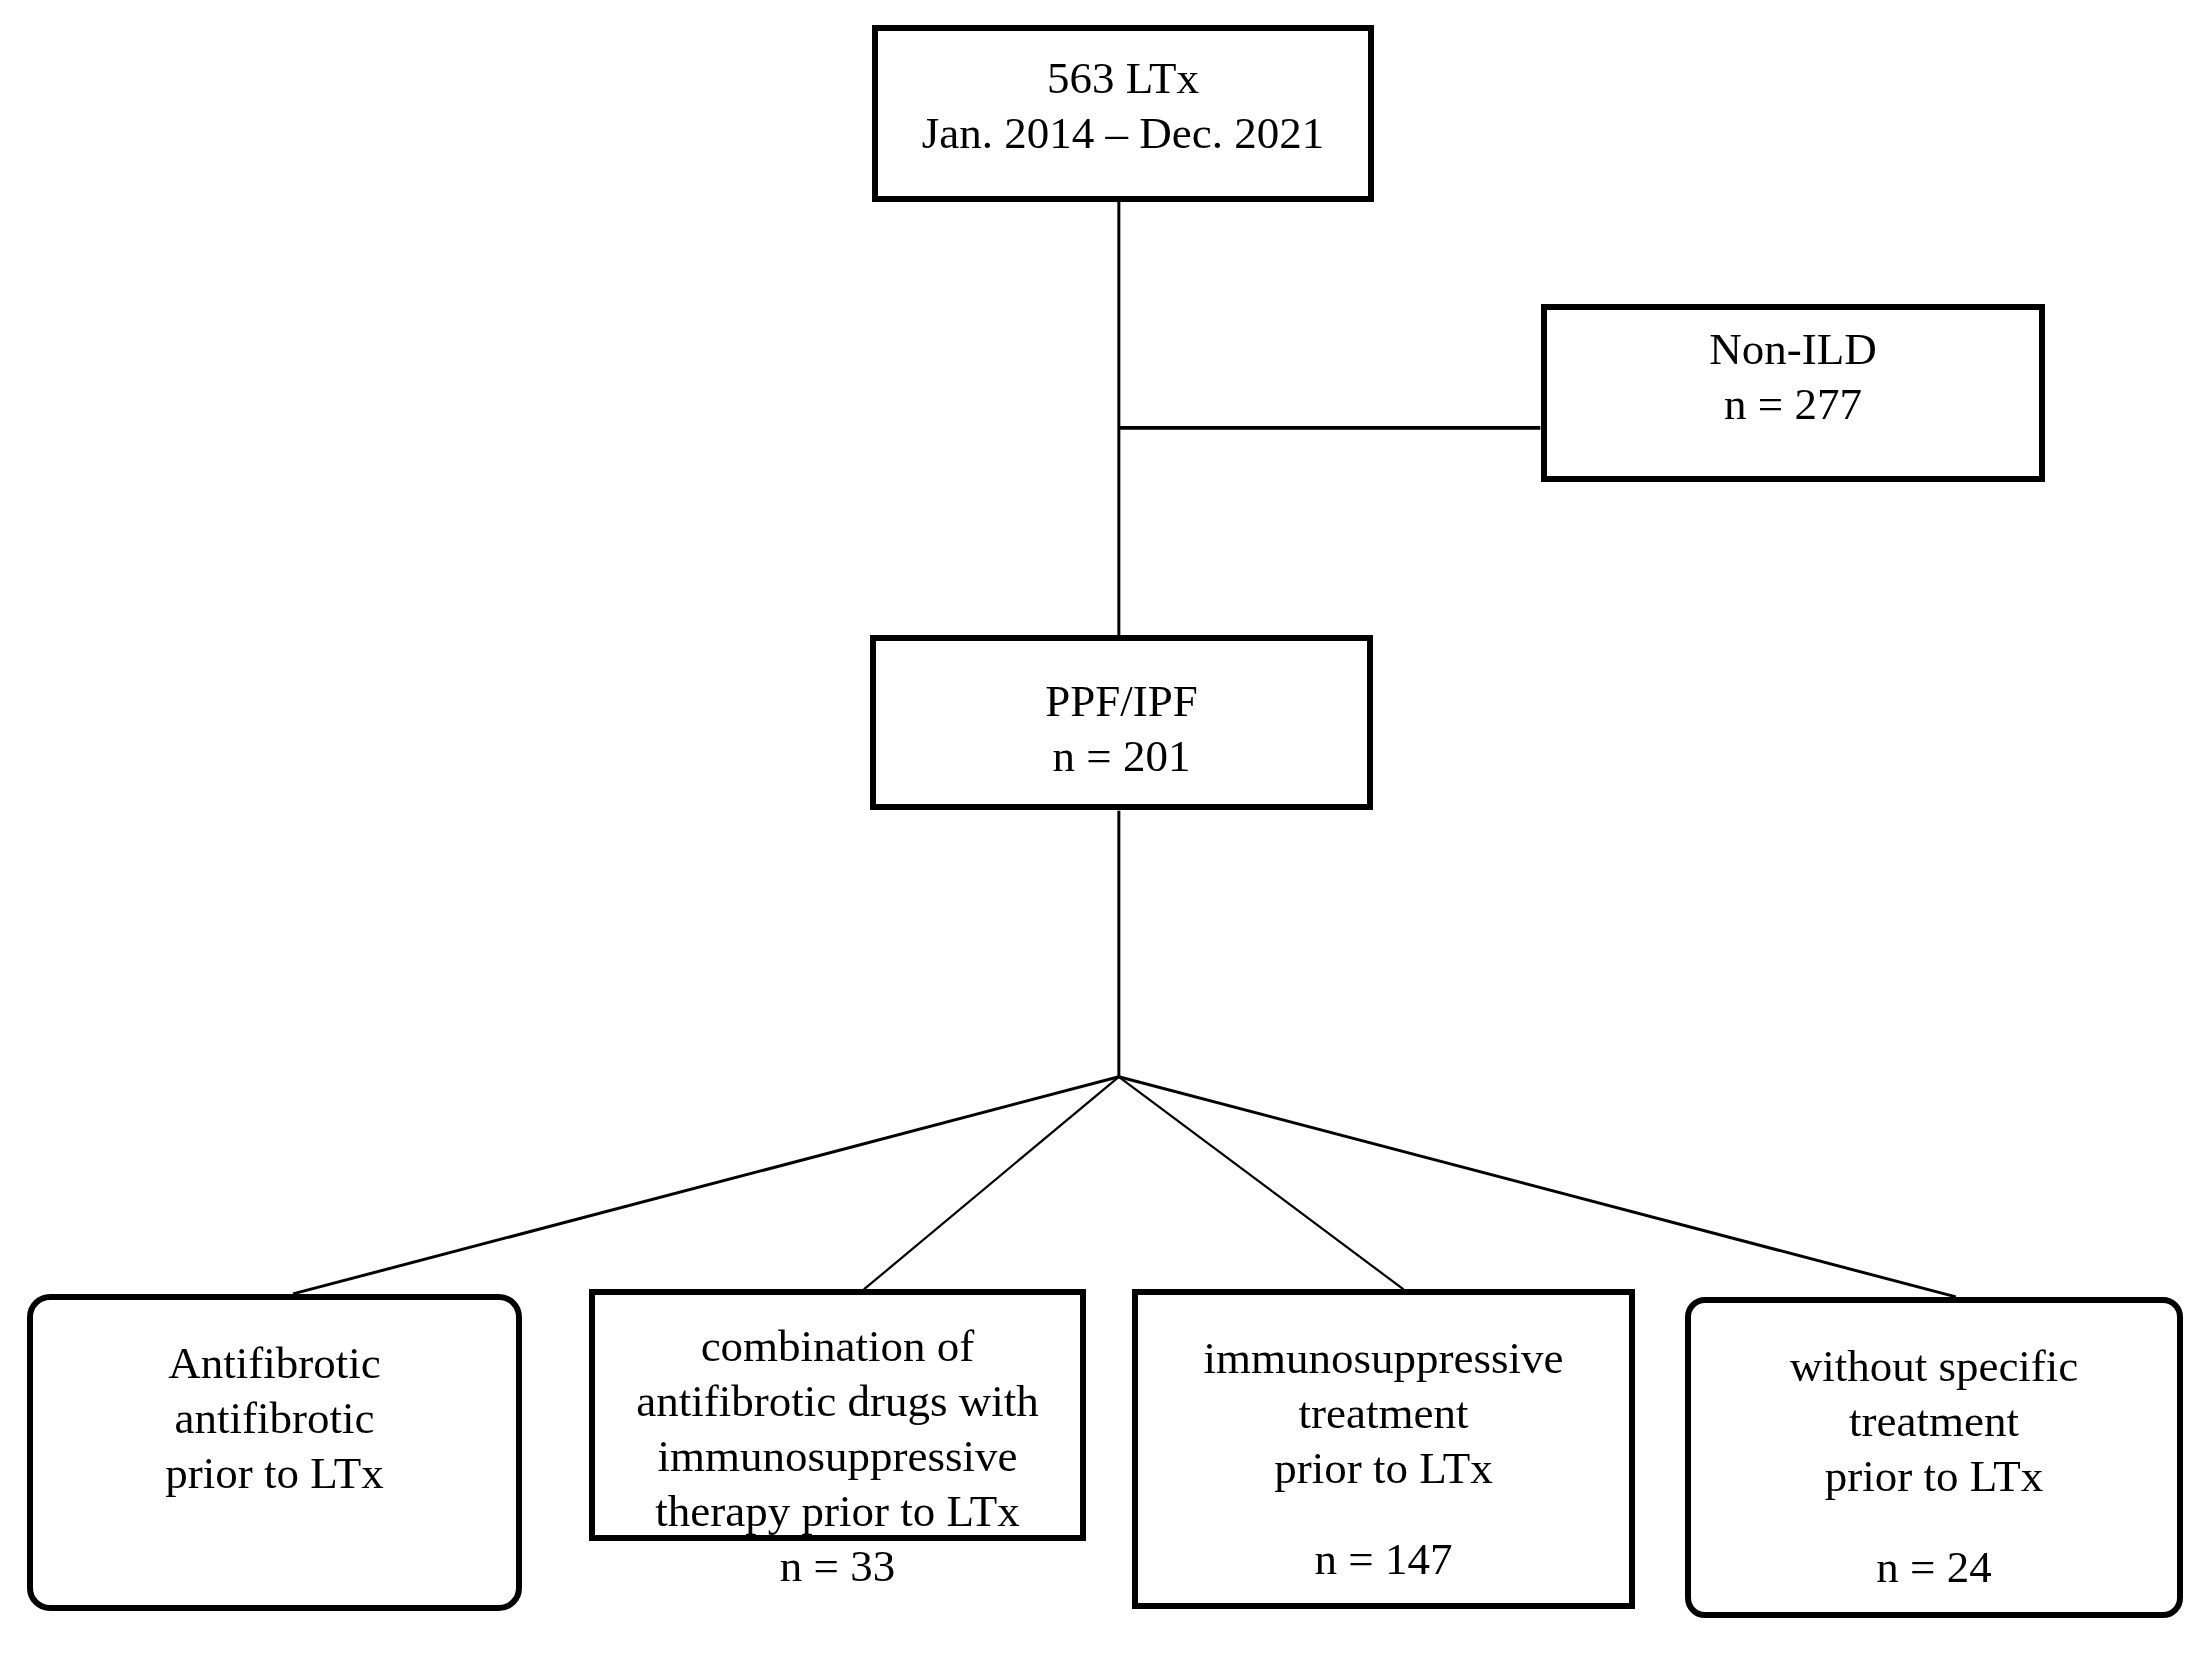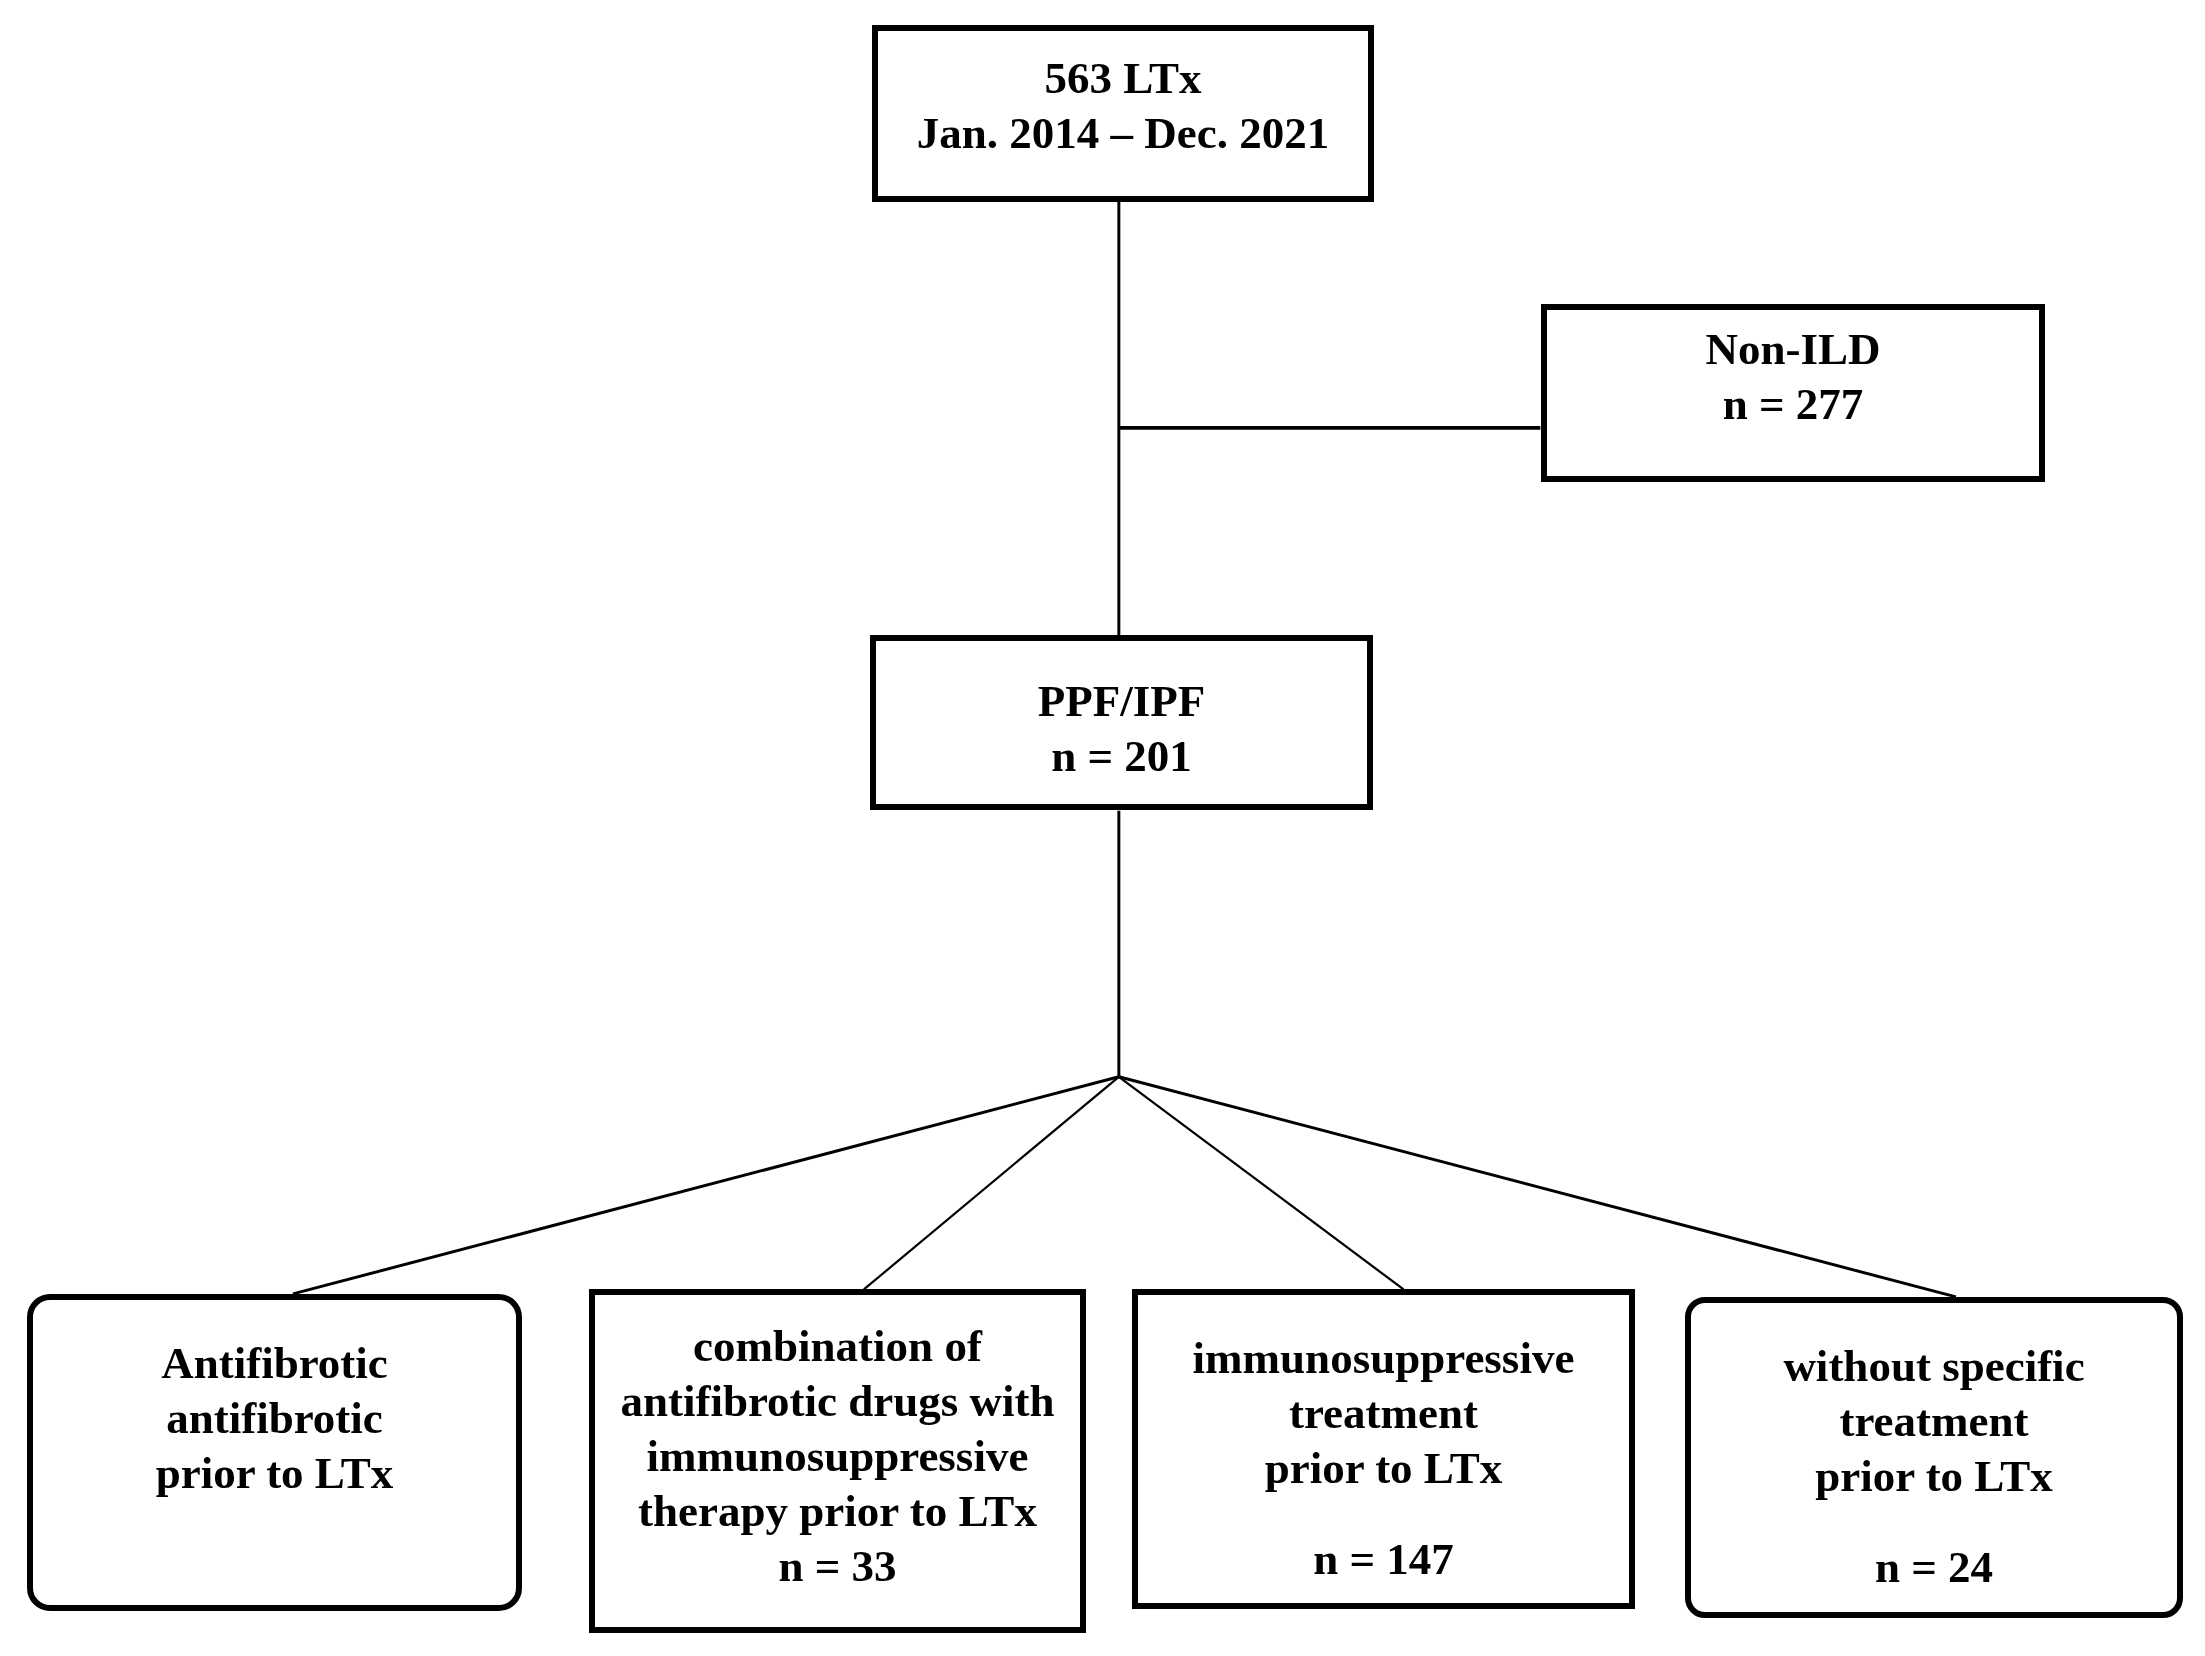--- a/index.html
+++ b/index.html
@@ -36,28 +36,28 @@
     white-space: nowrap;
   }
   .spacer {
     height: 36px;
   }
   
   #node-root          { left: 872px; top:   24.5px; width: 502px; height: 177px; padding-top: 20px; }
   #node-non-ild       { left: 1541px; top:  304px; width: 504px; height: 178px; padding-top: 12px; }
   #node-ppf-ipf       { left: 870px; top:  635px; width: 503px; height: 175px; padding-top: 33px; }
   #node-antifibrotic  { left:   27px; top: 1294px; width: 495px; height: 317px; padding-top: 36px; border-radius: 23px; }
-  #node-combination   { left:  589px; top: 1289px; width: 497px; height: 344px; padding-top: 24px; }
+  #node-combination   { left:  589px; top: 1289px; width: 497px; height: 252px; padding-top: 24px; }
   #node-immunosupp    { left: 1132px; top: 1289px; width: 503px; height: 320px; padding-top: 36px; }
   #node-without       { left: 1685px; top: 1297px; width: 498px; height: 321px; padding-top: 36px; }
 </style>
 </head>
 <body>
 
-<div class="stage" style="background: rgb(255, 255, 255); font-weight: bold;">
+<div class="stage" style="background: rgb(255, 255, 255);">
 
   <svg class="edges" viewBox="0 0 2966 2228" xmlns="http://www.w3.org/2000/svg">
     <line x1="1505" y1="271" x2="1505" y2="854" stroke="#000000" stroke-width="4"></line>
     <line x1="1505" y1="575" x2="2072" y2="575" stroke="#000000" stroke-width="5"></line>
     <line x1="1505" y1="1090" x2="1505" y2="1448" stroke="#000000" stroke-width="4"></line>
     <line x1="1505" y1="1448" x2="394" y2="1740" stroke="#000000" stroke-width="4"></line>
     <line x1="1505" y1="1448" x2="1162" y2="1734" stroke="#000000" stroke-width="3"></line>
     <line x1="1505" y1="1448" x2="1888" y2="1734" stroke="#000000" stroke-width="3"></line>
     <line x1="1505" y1="1448" x2="2631" y2="1744" stroke="#000000" stroke-width="4"></line>
   </svg>

